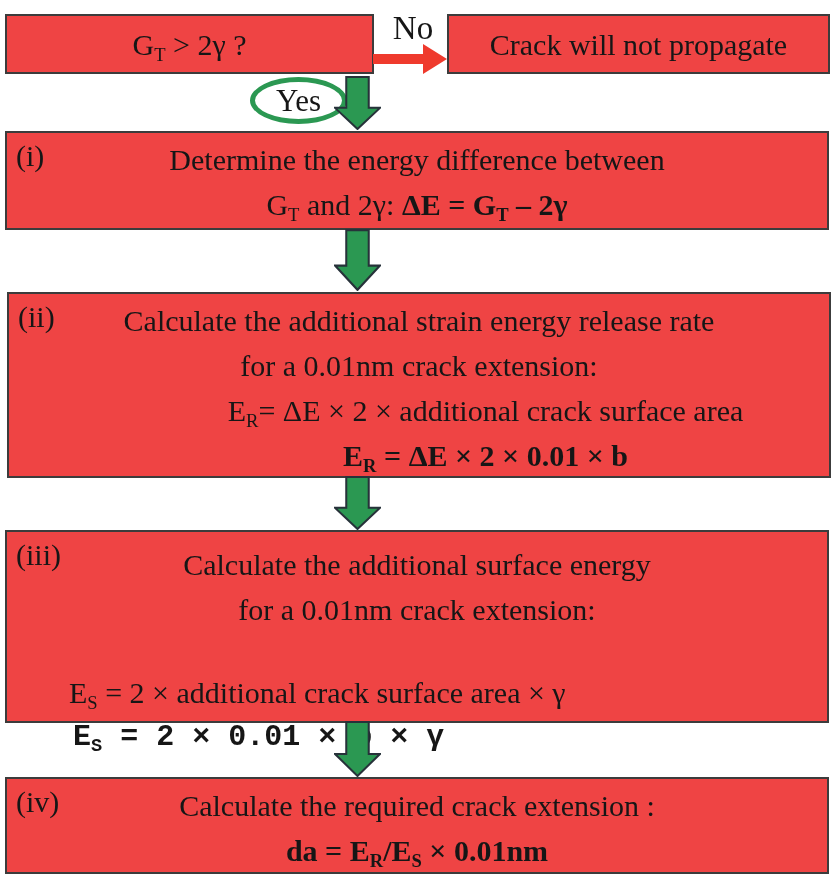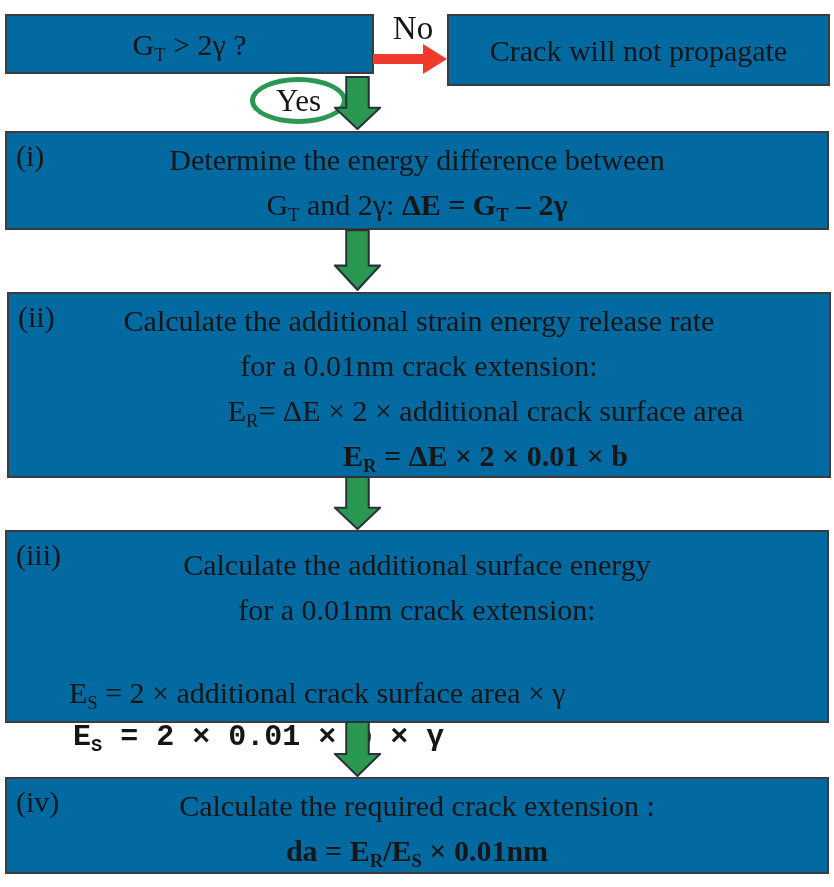--- a/index.html
+++ b/index.html
@@ -9,31 +9,31 @@
     --text:#161616;
     --bg:#FFFFFF;
   }
   *{margin:0;padding:0;box-sizing:border-box;}
   body{background:#fff;font-family:"Liberation Serif",serif;color:var(--text);}
   .canvas{
     position:relative;width:834px;height:887px;background:var(--bg);
     overflow:hidden;
   }
   .box{
-    position:absolute;background:#0369a1;border:2px solid var(--border);
+    position:absolute;background:#ef4444;border:2px solid var(--border);
     font-size:30px;
   }
   .line{height:45px;line-height:45px;text-align:center;white-space:nowrap;}
   .b{font-weight:700;}
   .sub{font-size:0.62em;vertical-align:-0.30em;}
   .tag{position:absolute;left:9px;top:6px;font-size:30px;}
 
   
   .decision{left:5px;top:14px;width:369px;height:60px;display:flex;align-items:center;justify-content:center;}
-  .result{left:447px;top:14px;width:383px;height:72px;display:flex;align-items:center;justify-content:center;}
+  .result{left:447px;top:14px;width:383px;height:60px;display:flex;align-items:center;justify-content:center;}
   .no-label{position:absolute;left:378px;top:10px;width:70px;text-align:center;font-size:33px;}
   .arrow-red{position:absolute;left:373px;top:42px;width:75px;height:34px;}
   .yes-oval{
     position:absolute;left:250px;top:77px;width:97px;height:47px;
     border:5px solid var(--green);border-radius:50%;
     display:flex;align-items:center;justify-content:center;
     font-size:31px;font-weight:400;
   }
   .arrow-down{position:absolute;width:47px;}
   .a1{left:334px;top:76px;height:54px;}

